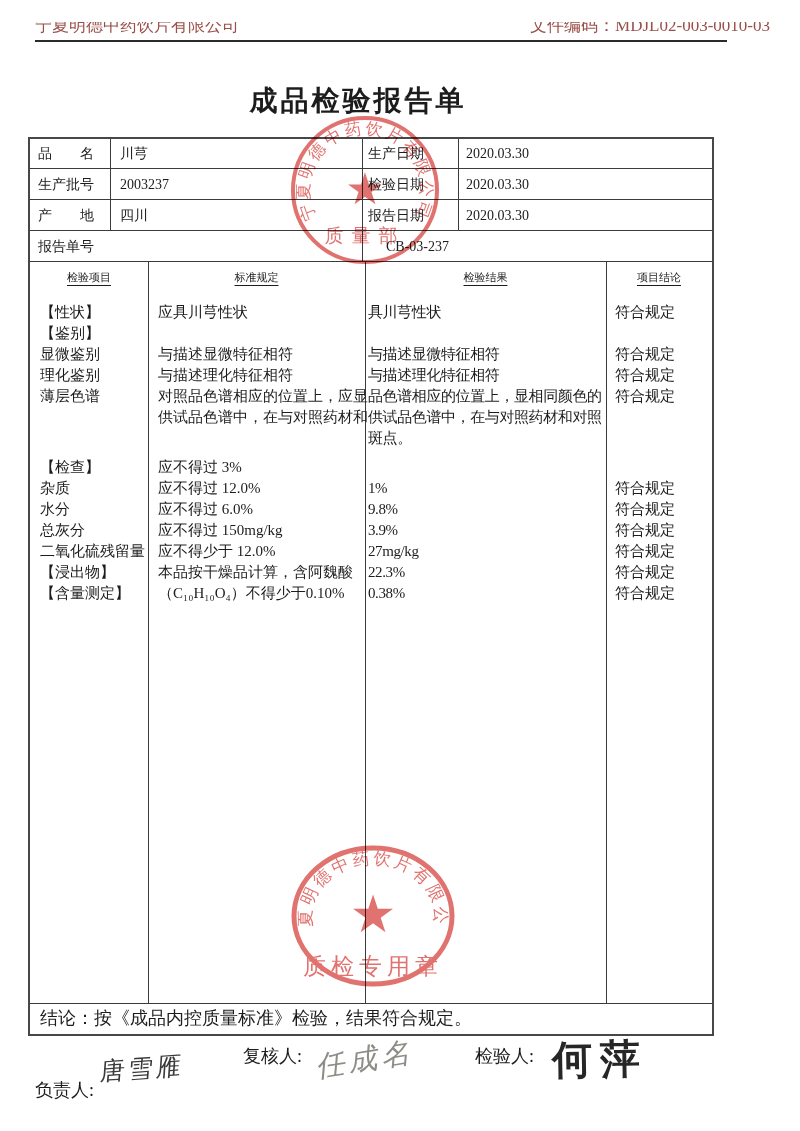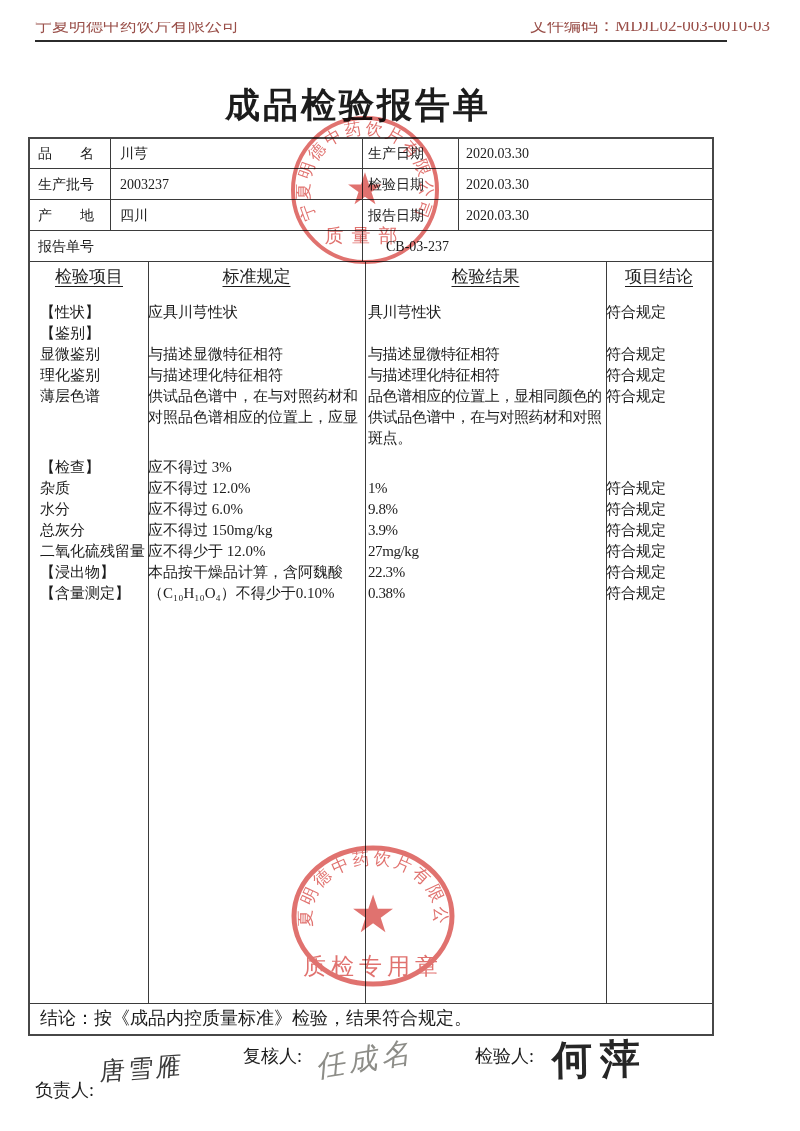--- a/index.html
+++ b/index.html
@@ -6,29 +6,29 @@
   .page{position:relative;width:800px;height:1131px;background:#fff;overflow:hidden;
         font-family:"Liberation Serif","DejaVu Serif",serif;color:#1c1c1c;}
   
   .lh{position:absolute;top:16px;font-size:17px;line-height:20px;white-space:nowrap;
       clip-path:inset(6px 0 0 0);}
   .lh-left{left:35px;}
   .lh-right{right:30px;}
   .lh-rule{position:absolute;left:35px;top:40px;width:692px;height:2px;background:#2b2b2b;}
   
   .title{position:absolute;left:0;top:82px;width:716px;text-align:center;
-         font-size:35px;font-weight:bold;letter-spacing:3px;}
+         font-size:28px;font-weight:bold;letter-spacing:3px;}
   
   .doc{position:absolute;left:28px;top:137px;width:686px;height:899px;
        border:2px solid #474747;box-sizing:border-box;}
   .hl,.vl{position:absolute;background:#3b3b3b;}
   .hl{height:1px;}
   .vl{width:1px;}
   .cell{position:absolute;font-size:14px;line-height:26px;white-space:nowrap;}
-  .hdr{position:absolute;top:126px;height:24px;font-size:17px;text-align:center;
+  .hdr{position:absolute;top:126px;height:24px;font-size:11px;text-align:center;
        text-decoration:underline;text-underline-offset:4px;line-height:24px;}
   .bodycol{position:absolute;top:150px;height:714px;box-sizing:border-box;padding-top:13px;
            font-size:15px;}
   .bline{height:21px;line-height:21px;white-space:nowrap;}
   .bline.gap{height:8px;}
   .col-result .bline{letter-spacing:-0.4px;}
   .concl-line{position:absolute;left:10px;top:864px;height:31px;line-height:31px;
               font-size:18px;white-space:nowrap;}
   
   .sig-label{position:absolute;font-size:18px;white-space:nowrap;}
@@ -105,27 +105,27 @@
       <div class="bline">【检查】</div>
       <div class="bline">杂质</div>
       <div class="bline">水分</div>
       <div class="bline">总灰分</div>
       <div class="bline">二氧化硫残留量</div>
       <div class="bline">【浸出物】</div>
       <div class="bline">【含量测定】</div>
       <div class="bline"></div>
     </div>
 
-    <div class="bodycol" style="left:118px;width:217px;padding-left:0;">
+    <div class="bodycol" style="left:128px;width:217px;padding-left:0;">
       <div class="bline">应具川芎性状</div>
       <div class="bline"></div>
       <div class="bline">与描述显微特征相符</div>
       <div class="bline">与描述理化特征相符</div>
+      <div class="bline">对照品色谱相应的位置上，应显</div>
       <div class="bline">供试品色谱中，在与对照药材和</div>
-      <div class="bline">对照品色谱相应的位置上，应显</div>
       <div class="bline gap"></div>
       <div class="bline"></div>
       <div class="bline">应不得过 3%</div>
       <div class="bline">应不得过 12.0%</div>
       <div class="bline">应不得过 6.0%</div>
       <div class="bline">应不得过 150mg/kg</div>
       <div class="bline">应不得少于 12.0%</div>
       <div class="bline">本品按干燥品计算，含阿魏酸</div>
       <div class="bline">（C₁₀H₁₀O₄）不得少于0.10%</div>
     </div>
@@ -142,21 +142,21 @@
       <div class="bline"></div>
       <div class="bline">1%</div>
       <div class="bline">9.8%</div>
       <div class="bline">3.9%</div>
       <div class="bline">27mg/kg</div>
       <div class="bline">22.3%</div>
       <div class="bline">0.38%</div>
       <div class="bline"></div>
     </div>
 
-    <div class="bodycol" style="left:576px;width:102px;">
+    <div class="bodycol" style="left:576px;width:102px;padding-left:9px;">
       <div class="bline">符合规定</div>
       <div class="bline"></div>
       <div class="bline">符合规定</div>
       <div class="bline">符合规定</div>
       <div class="bline">符合规定</div>
       <div class="bline"></div>
       <div class="bline"></div>
       <div class="bline gap"></div>
       <div class="bline"></div>
       <div class="bline">符合规定</div>

